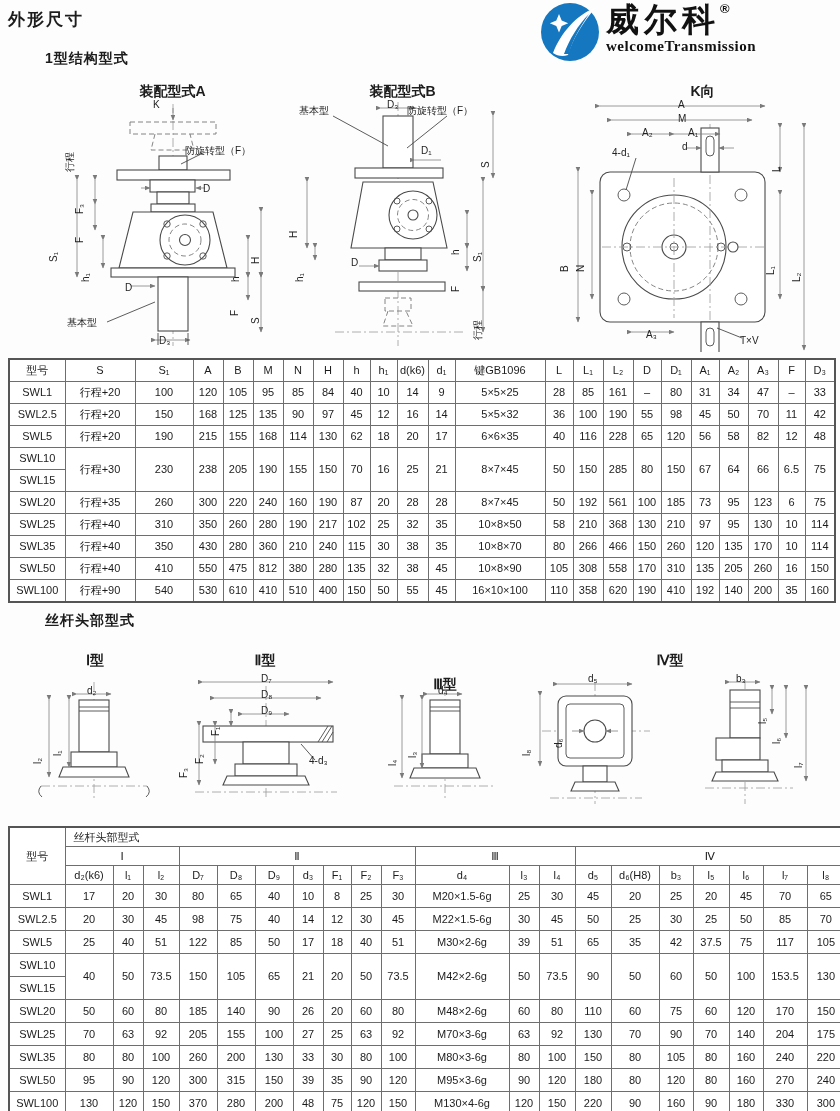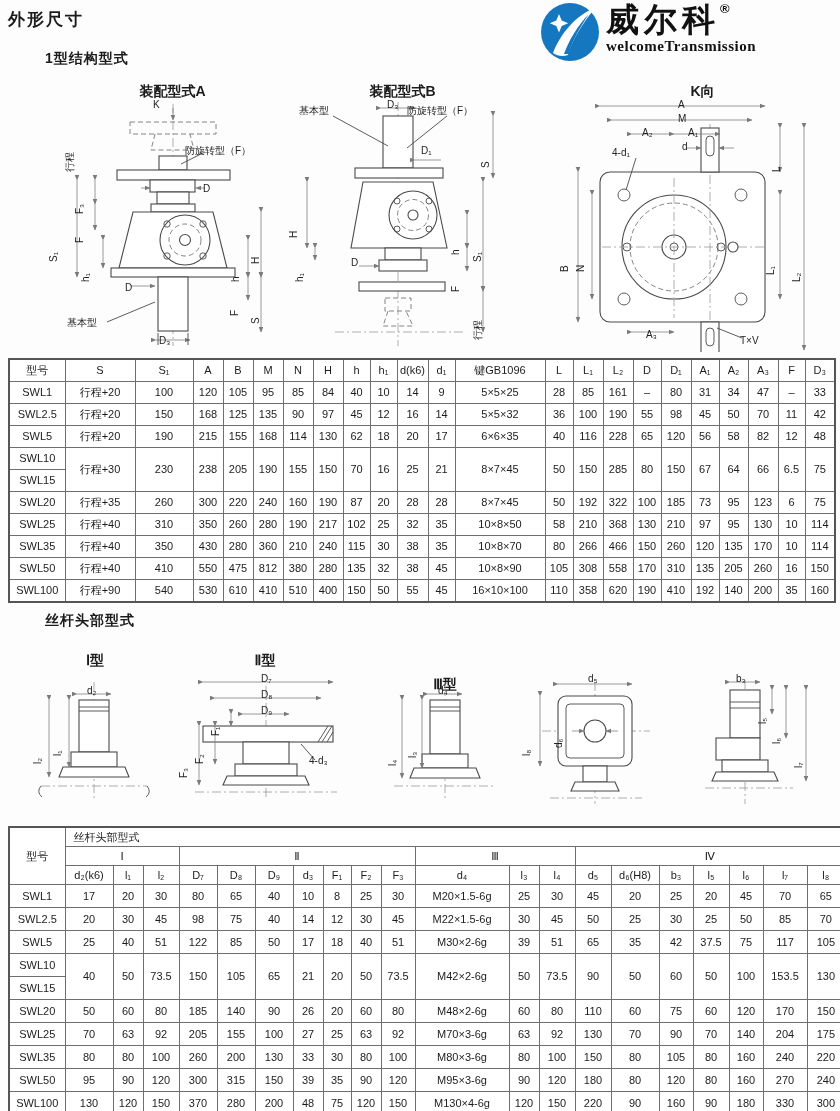--- a/index.html
+++ b/index.html
@@ -343,21 +343,21 @@
             <td>240</td>
             <td>160</td>
             <td>190</td>
             <td>87</td>
             <td>20</td>
             <td>28</td>
             <td>28</td>
             <td>8×7×45</td>
             <td>50</td>
             <td>192</td>
-            <td>322</td>
+            <td>561</td>
             <td>100</td>
             <td>185</td>
             <td>73</td>
             <td>95</td>
             <td>123</td>
             <td>6</td>
             <td>75</td>
           </tr>
           <tr>
             <td class="model">SWL25</td>
@@ -461,20 +461,21 @@
           </tr>
         </tbody>
       </table>
   </div>
 
   <div class="section-title abs" style="left:45px;top:612px;">丝杆头部型式</div>
 
   <div class="caption" style="left:35px;top:652px;width:120px;">Ⅰ型</div>
   <div class="caption" style="left:185px;top:652px;width:160px;">Ⅱ型</div>
   <div class="caption" style="left:390px;top:652px;width:110px;margin-top:24px;">Ⅲ型</div>
+  <div class="caption" style="left:520px;top:652px;width:300px;">Ⅳ型</div>
 
   <div class="drawing" style="left:35px;top:674px;width:120px;height:140px;">
     <svg width="120" height="140" viewBox="0 0 120 140">
       <line class="cl" x1="59" y1="8" x2="59" y2="124"></line>
       <rect class="p" x="44" y="26" width="30" height="52"></rect>
       <line class="hl" x1="44" y1="33" x2="74" y2="33"></line>
         <line class="hl" x1="44" y1="37" x2="74" y2="37"></line>
       <rect class="p" x="36" y="78" width="46" height="15"></rect>
       <polygon class="p" points="28,93 90,93 94,103 24,103"></polygon>
       <path class="cl" d="M6,112 h106"></path>

